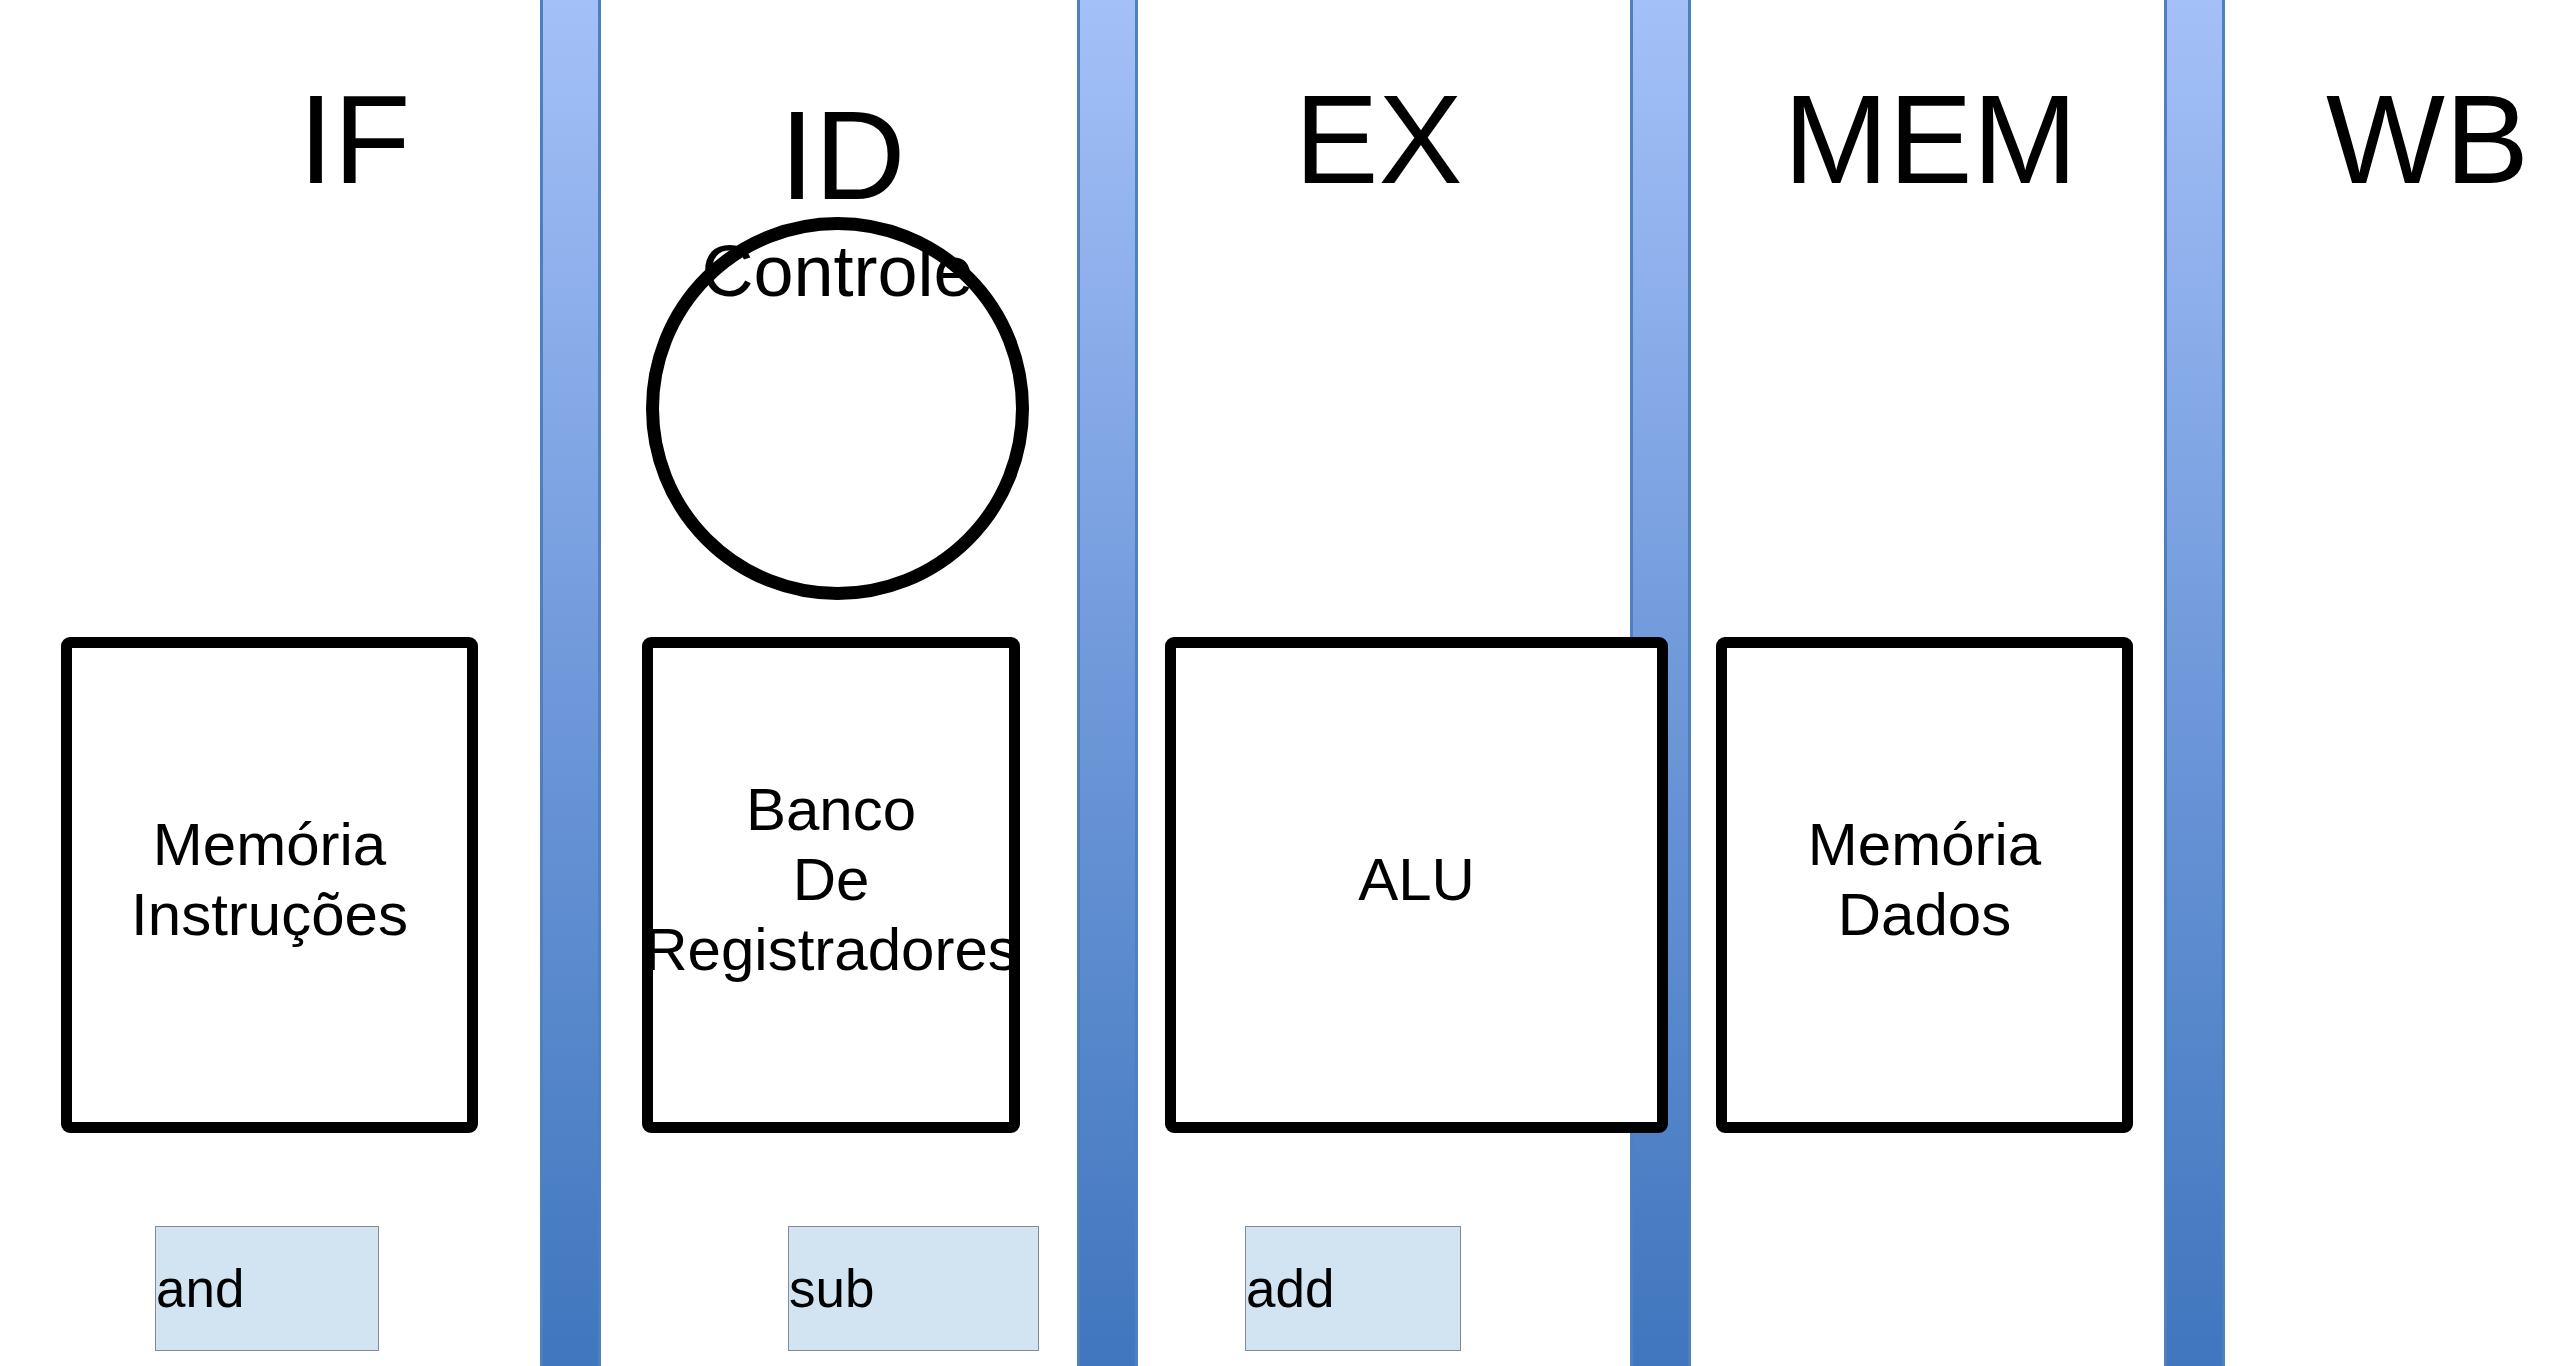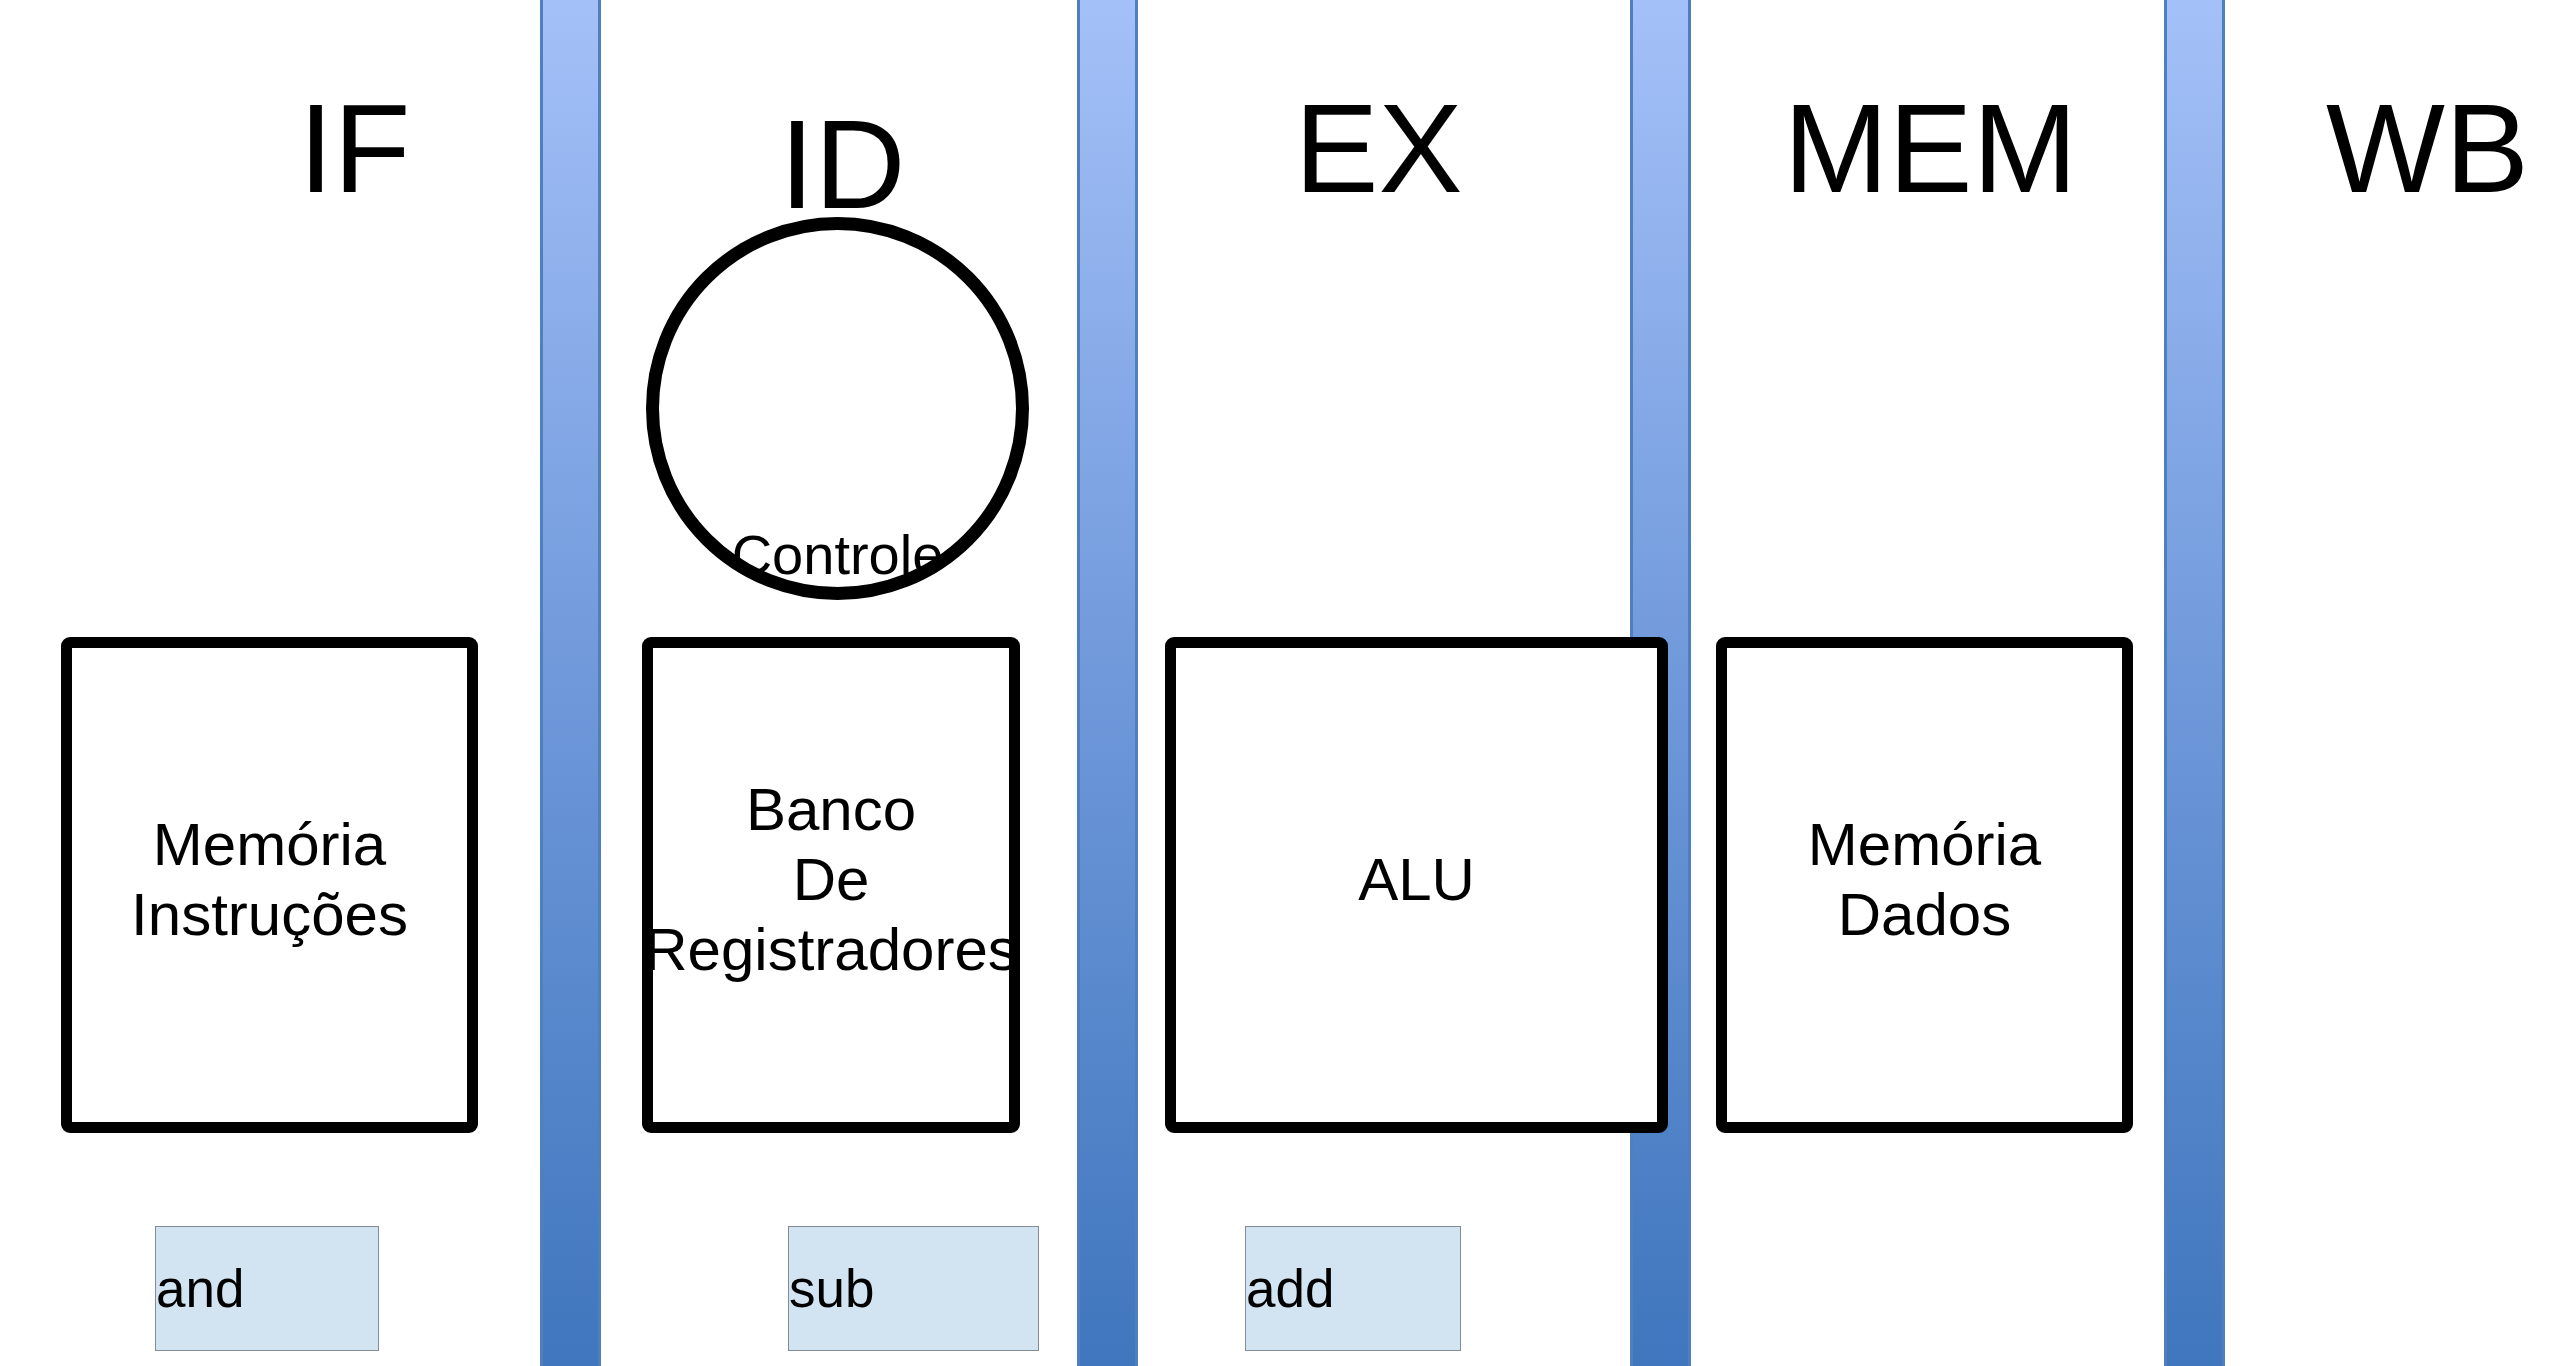--- a/index.html
+++ b/index.html
@@ -21,21 +21,21 @@
   }
   .canvas{
     position:relative;
     width:2576px;height:1366px;
     background:var(--background);
     overflow:hidden;
   }
   
   .stage-header{
     position:absolute;
-    top:86px;
+    top:77px;
     width:361px;
     margin-left:-180px;      
     text-align:center;
     font-size:126px;
     line-height:126px;
     white-space:nowrap;
     color:var(--text);
   }
   
   .stage-divider{
@@ -73,23 +73,23 @@
   
   .control-circle{
     position:absolute;
     left:646px;top:217px;
     width:383px;height:383px;
     box-sizing:border-box;
     border:13.5px solid var(--outline);
     border-radius:50%;
     background:var(--background);
     display:flex;
-    align-items:flex-end;
+    align-items:flex-start;
     justify-content:center;
-    font-size:56px;
+    font-size:72px;
   }
   
   .instr-chip{
     position:absolute;
     top:1226px;
     height:125px;
     box-sizing:border-box;
     background:var(--chip-fill);
     border:1.8px solid var(--chip-border);
     display:flex;

